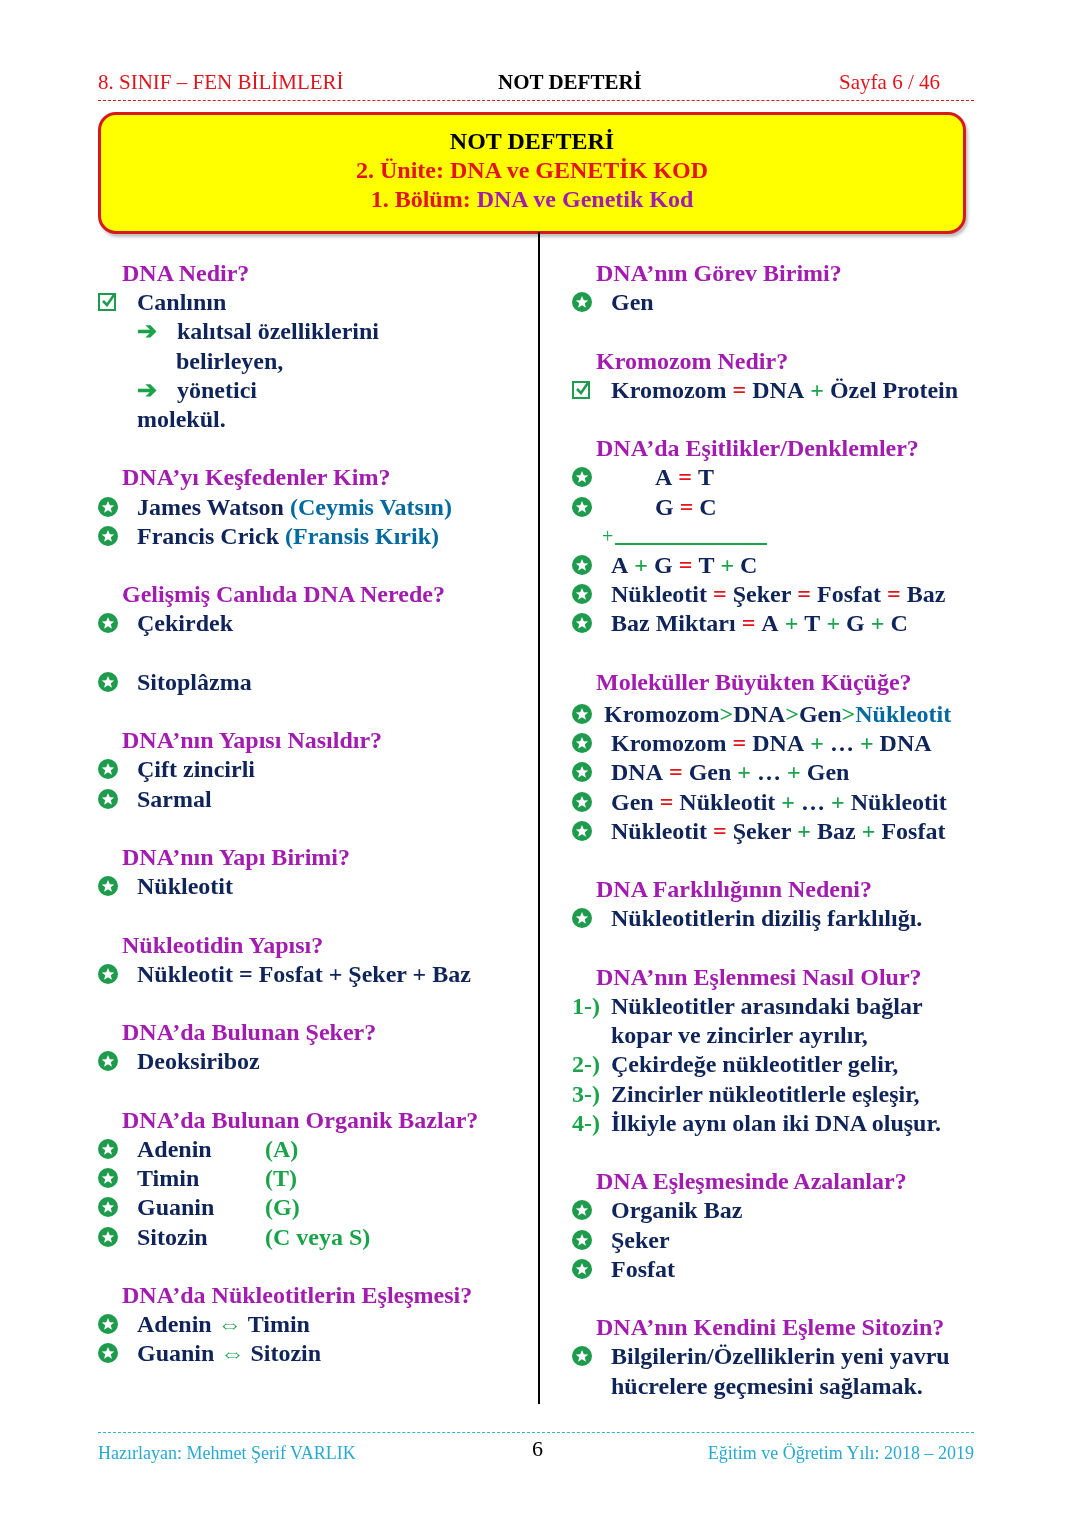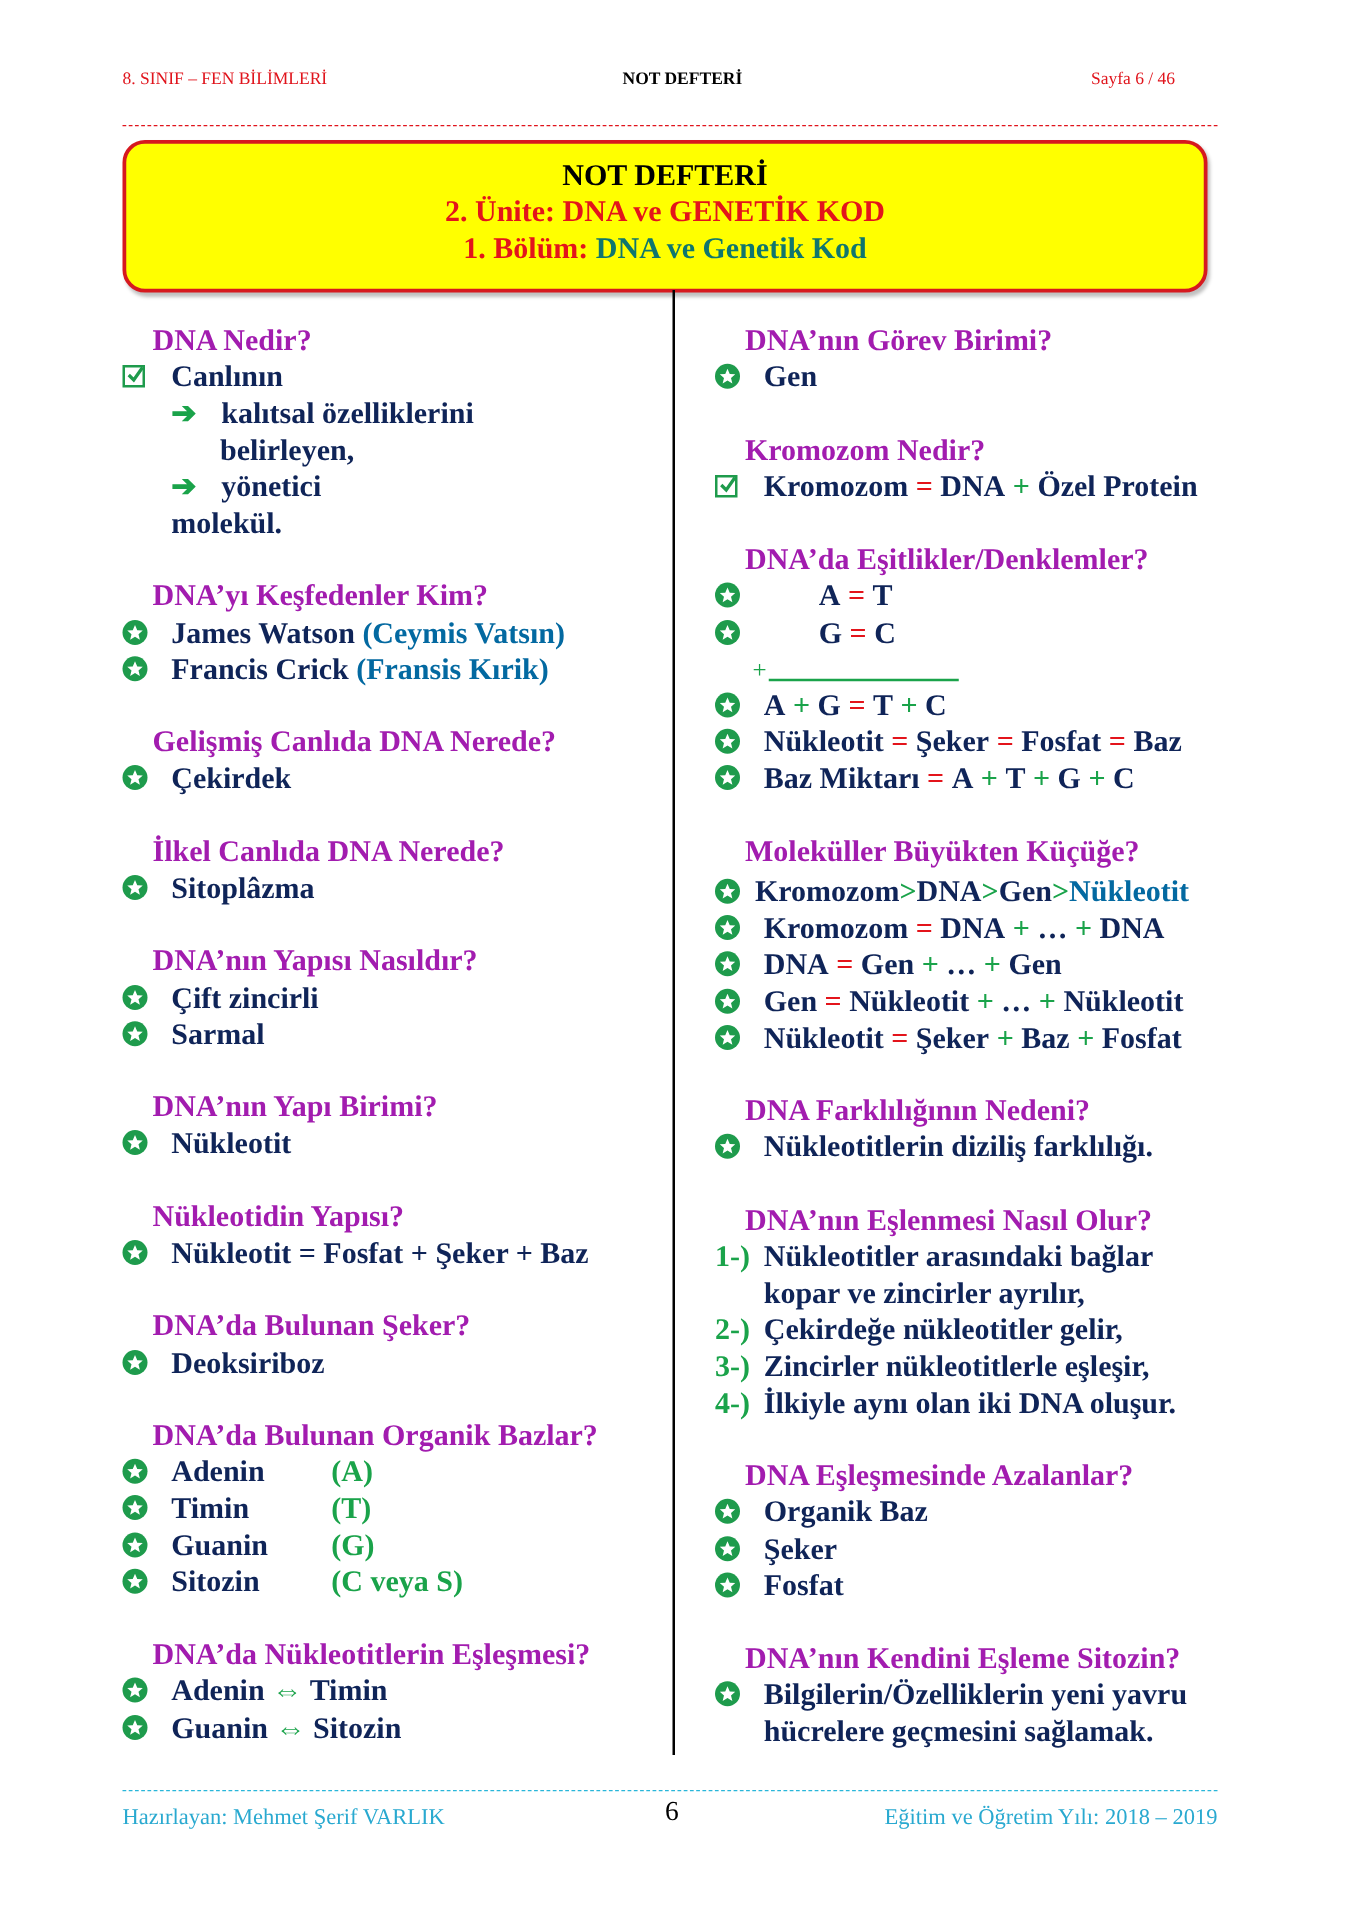--- a/index.html
+++ b/index.html
@@ -1,28 +1,28 @@
 <!DOCTYPE html>
 <html><head>
 <meta charset="utf-8">
 <style>
   html, body { margin: 0; padding: 0; background: #ffffff; }
   body { width: 1080px; height: 1527px; position: relative; overflow: hidden;
          font-family: "Liberation Serif", "DejaVu Serif", serif; }
-  .hdr { position: absolute; top: 56px; left: 98px; width: 876px; height: 26px; font-size: 14px; }
+  .hdr { position: absolute; top: 70px; left: 98px; width: 876px; height: 26px; font-size: 21px; }
   .hdr .l { position: absolute; left: 0; top: 0; color: #e0141c; }
   .hdr .c { position: absolute; left: 400px; top: 0; color: #000; font-weight: bold; }
   .hdr .r { position: absolute; right: 34px; top: 0; color: #e0141c; }
   .dash-top { position: absolute; top: 100px; left: 98px; width: 876px; border-top: 1.5px dashed #e0141c; }
   .titlebox { position: absolute; top: 112px; left: 98px; width: 862px; height: 116px;
               background: #ffff00; border: 3px solid #d6191f; border-radius: 18px;
               box-shadow: 2px 3px 3px rgba(0,0,0,0.25); text-align: center; font-weight: bold; font-size: 24px; line-height: 29px; }
   .titlebox .t1 { margin-top: 12px; color: #000; }
   .red { color: #e3141b; margin-top: 38px; }
-  .navy { color: #0f766e; }
+  .navy { color: #a21caf; }
   .green { color: #1aa34a; }
   .black { color: #0369a1; }
   .divider { position: absolute; top: 232px; left: 538px; width: 2px; height: 1172px; background: #000; }
   .col { position: absolute; font-weight: bold; font-size: 24px; line-height: 29.2px; }
   .col.left { left: 98px; top: 259px; width: 430px; }
   .col.right { left: 572px; top: 259px; width: 420px; }
   .q { color: #a21caf; margin-left: 24px; }
   .row { display: flex; align-items: center; color: #0f2458; white-space: nowrap; }
   .ic { display: inline-block; width: 39px; flex: none; }
   .star { display: inline-block; width: 20px; height: 20px; border-radius: 50%; background: #1e9b4c;
@@ -112,21 +112,20 @@
 
   <div class="q">Gelişmiş Canlıda DNA Nerede?</div>
   <div class="row">
     <span class="ic"><span class="star"><svg width="14" height="14" viewBox="0 0 14 14">
             <polygon points="7,1 8.8,5.2 13.2,5.4 9.8,8.3 10.9,12.7 7,10.3 3.1,12.7 4.2,8.3 0.8,5.4 5.2,5.2" fill="#fff"></polygon>
           </svg></span></span>
     <span>Çekirdek</span>
   </div>
   <div class="gap"></div>
 
-  <div class="q">İlkel Canlıda DNA Nerede?</div>
   <div class="row">
     <span class="ic"><span class="star"><svg width="14" height="14" viewBox="0 0 14 14">
             <polygon points="7,1 8.8,5.2 13.2,5.4 9.8,8.3 10.9,12.7 7,10.3 3.1,12.7 4.2,8.3 0.8,5.4 5.2,5.2" fill="#fff"></polygon>
           </svg></span></span>
     <span>Sitoplâzma</span>
   </div>
   <div class="gap"></div>
 
   <div class="q">DNA’nın Yapısı Nasıldır?</div>
   <div class="row">

